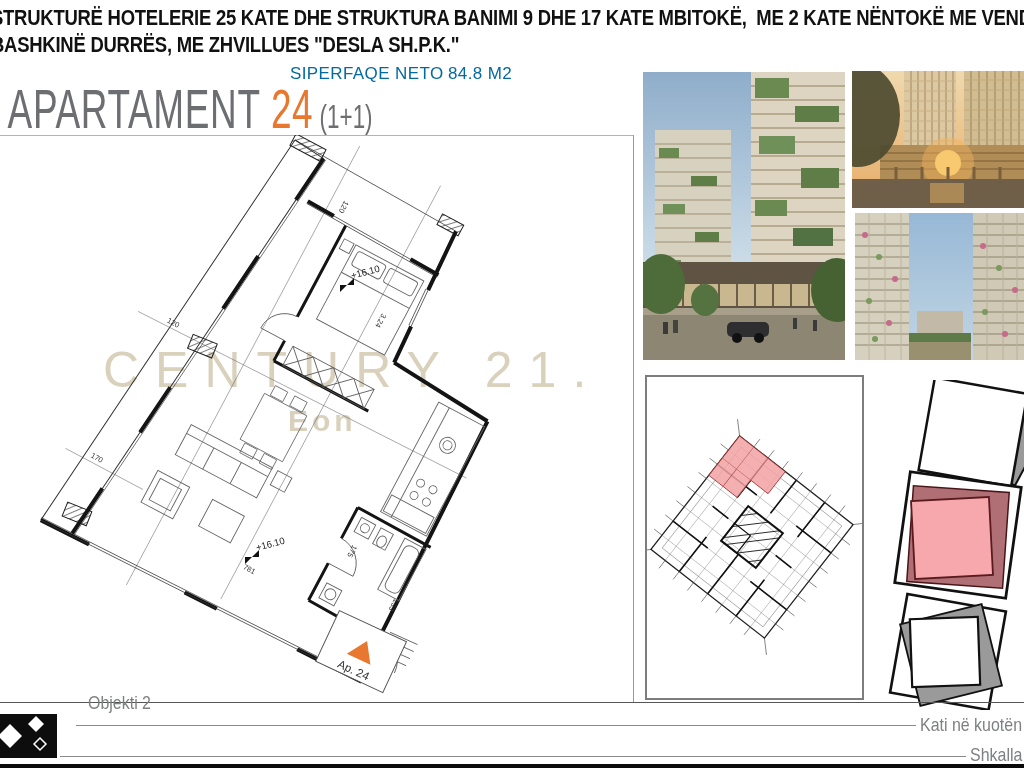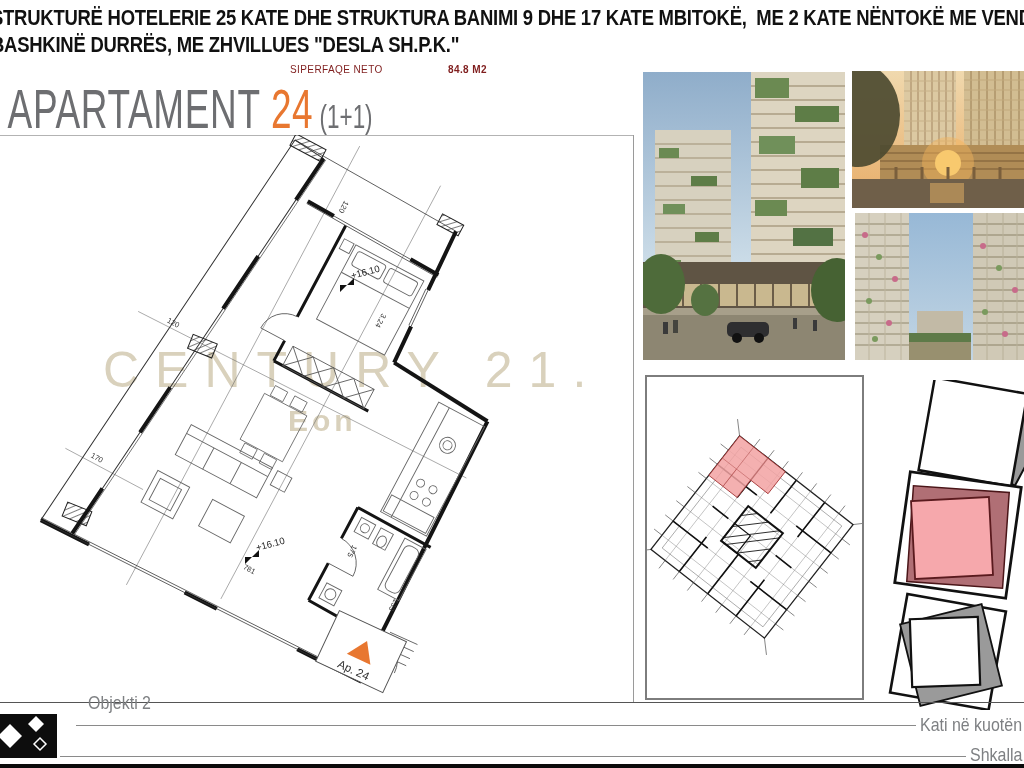--- a/index.html
+++ b/index.html
@@ -5,24 +5,24 @@
   html,body{margin:0;padding:0;background:#fff;}
   #page{position:relative;width:1024px;height:768px;background:#fff;overflow:hidden;
         font-family:"Liberation Sans",sans-serif;}
   .cond{display:inline-block;transform:scaleX(.84);transform-origin:0 50%;white-space:pre;}
   .hline{position:absolute;left:-9px;font-weight:700;color:#111;font-size:22px;line-height:27px;
          letter-spacing:-.3px;white-space:pre;}
   .title{position:absolute;left:-10px;top:58px;white-space:nowrap;color:#6d6e71;}
   .title .big{font-size:56px;letter-spacing:1px;}
   .title .num{color:#e87730;}
   .title .typ{font-size:34px;color:#6d6e71;}
-  .area-table{position:absolute;left:290px;top:64px;font-size:10px;color:#7f1d1d;
+  .area-table{position:absolute;left:290px;top:64px;font-size:17px;color:#0369a1;
               letter-spacing:.4px;width:230px;}
   .arow{position:relative;height:16px;}
-  .aval{position:absolute;left:158px;font-weight:bold;}
+  .aval{position:absolute;left:158px;}
   .abold{font-weight:700;}
   .panel-top{position:absolute;left:0;top:135px;width:634px;height:1px;background:#b3b3b3;}
   .panel-right{position:absolute;left:633px;top:135px;width:1px;height:567px;background:#9a9a9a;}
   .photo{position:absolute;overflow:hidden;}
   .keybox{position:absolute;left:645px;top:375px;width:215px;height:321px;border:2px solid #7d7d7d;background:#fff;}
   .f-rule{position:absolute;height:1px;background:#8a8a8a;}
   .f-top{position:absolute;left:0;top:702px;width:1024px;height:1px;background:#555;}
   .f-text{position:absolute;color:#7e8083;font-size:19px;white-space:nowrap;}
   .f-bar{position:absolute;left:0;top:764px;width:1024px;height:4px;background:#0a0a0a;}
   svg text{font-family:"Liberation Sans",sans-serif;}

